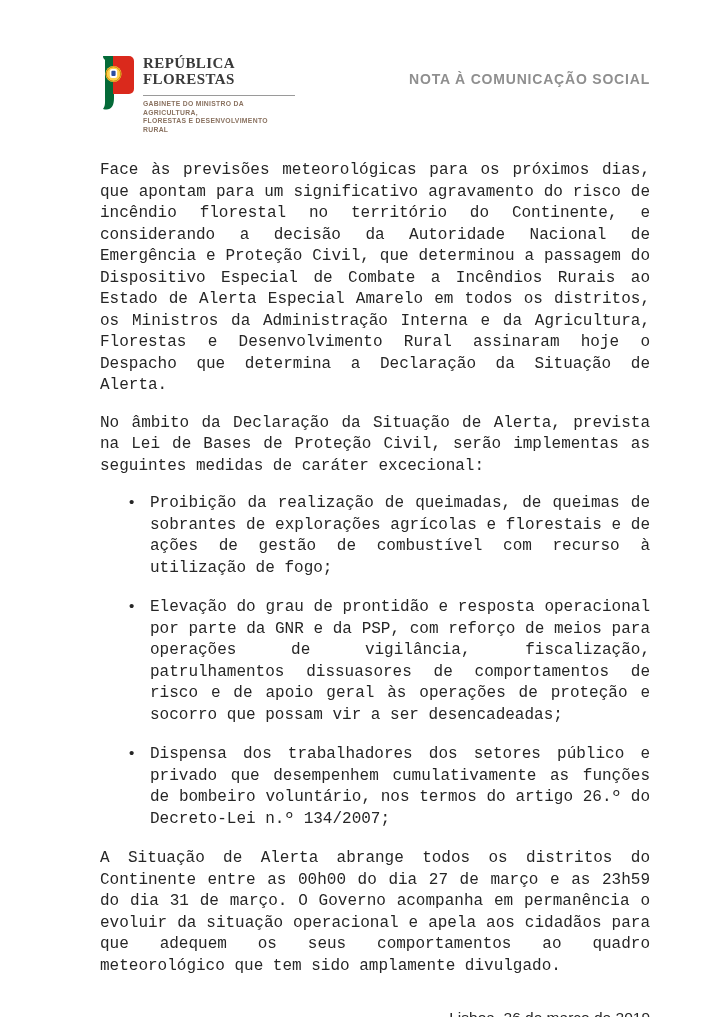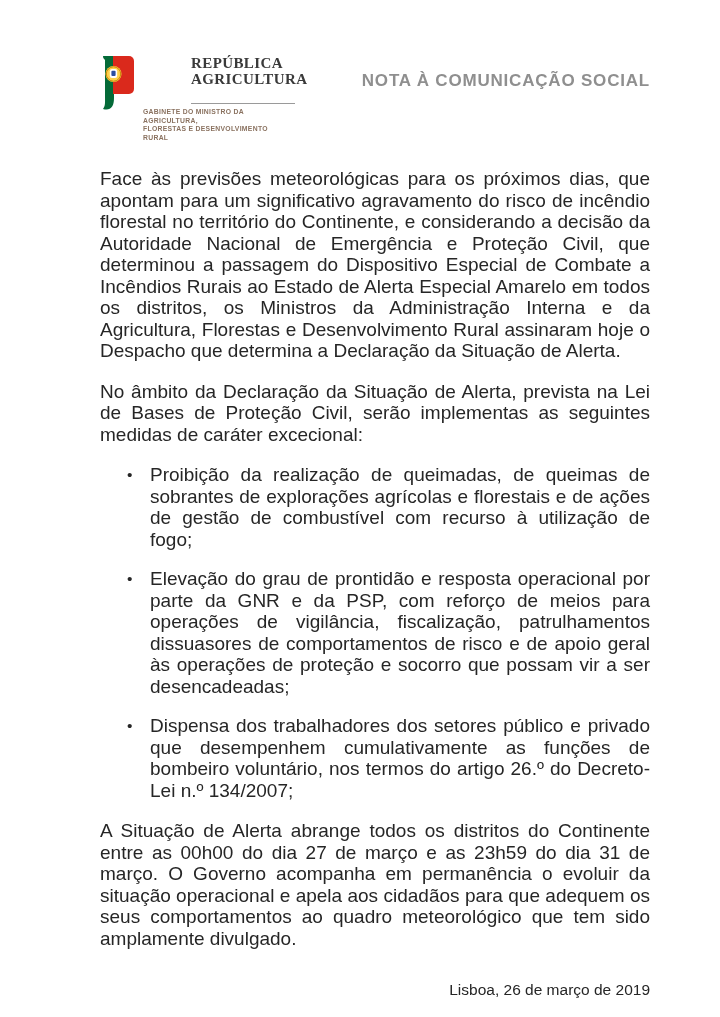--- a/index.html
+++ b/index.html
@@ -41,54 +41,54 @@
     margin-left: 9px;
     width: 152px;
   }
   .logo-name {
     font-family: "Liberation Serif", "DejaVu Serif", serif;
     font-weight: 600;
     font-size: 15px;
     line-height: 16px;
     letter-spacing: 0.4px;
     color: #3a3a3a;
-    padding-bottom: 16px;
+    padding-bottom: 8px;
     border-bottom: 1px solid #9a9a9a;
-    margin-left: 48px;
   }
   .logo-dept {
     margin-top: 4px;
     font-size: 6.8px;
     line-height: 8.5px;
     letter-spacing: 0.3px;
     font-weight: bold;
     color: #8a7260;
   }
   .doc-type {
     margin-top: 16px;
-    font-size: 17px;
+    font-size: 14px;
     font-weight: bold;
     letter-spacing: 0.8px;
     color: #8f8f8f;
     white-space: nowrap;
   }
 
   
   .title {
     margin-top: 92px;
     text-align: center;
     font-size: 24px;
     font-weight: bold;
     color: #1f1f1f;
     letter-spacing: 0.2px;
   }
   .body-text {
-    font-size: 19px;
+    font-size: 16px;
     line-height: 21.5px;
     text-align: justify;
+    font-family: Liberation Mono, monospace;
   }
   .para-intro   { margin-top: 26px; }
   .para-scope   { margin-top: 15px; }
   .measures {
     list-style: none;
     margin: 14px 0 0 0;
     padding: 0 0 0 50px;
   }
   .measures li {
     position: relative;
@@ -121,21 +121,21 @@
           <path d="M13,1 h16 a5,5 0 0 1 5,5 v28 a5,5 0 0 1 -5,5 h-16 z" fill="#da291c"></path>
           <circle cx="13.5" cy="19" r="8" fill="#ffd24a"></circle>
           <circle cx="13.5" cy="19" r="7.2" fill="none" stroke="#c8860a" stroke-width="1"></circle>
           <rect x="9.8" y="14" width="7.4" height="9" rx="2.2" fill="#ffffff"></rect>
           <rect x="11.4" y="15.8" width="4.2" height="5.2" rx="1" fill="#2b4ea0"></rect>
         </svg>
       </span>
       <div class="logo-text">
         <div class="logo-name">
           <div>REPÚBLICA</div>
-          <div>AGRICULTURA</div>
+          <div>FLORESTAS</div>
         </div>
         <div class="logo-dept">
           <div>GABINETE DO MINISTRO DA AGRICULTURA,</div>
           <div>FLORESTAS E DESENVOLVIMENTO RURAL</div>
         </div>
       </div>
     </div>
     <div class="doc-type">NOTA À COMUNICAÇÃO SOCIAL</div>
   </div>
 

